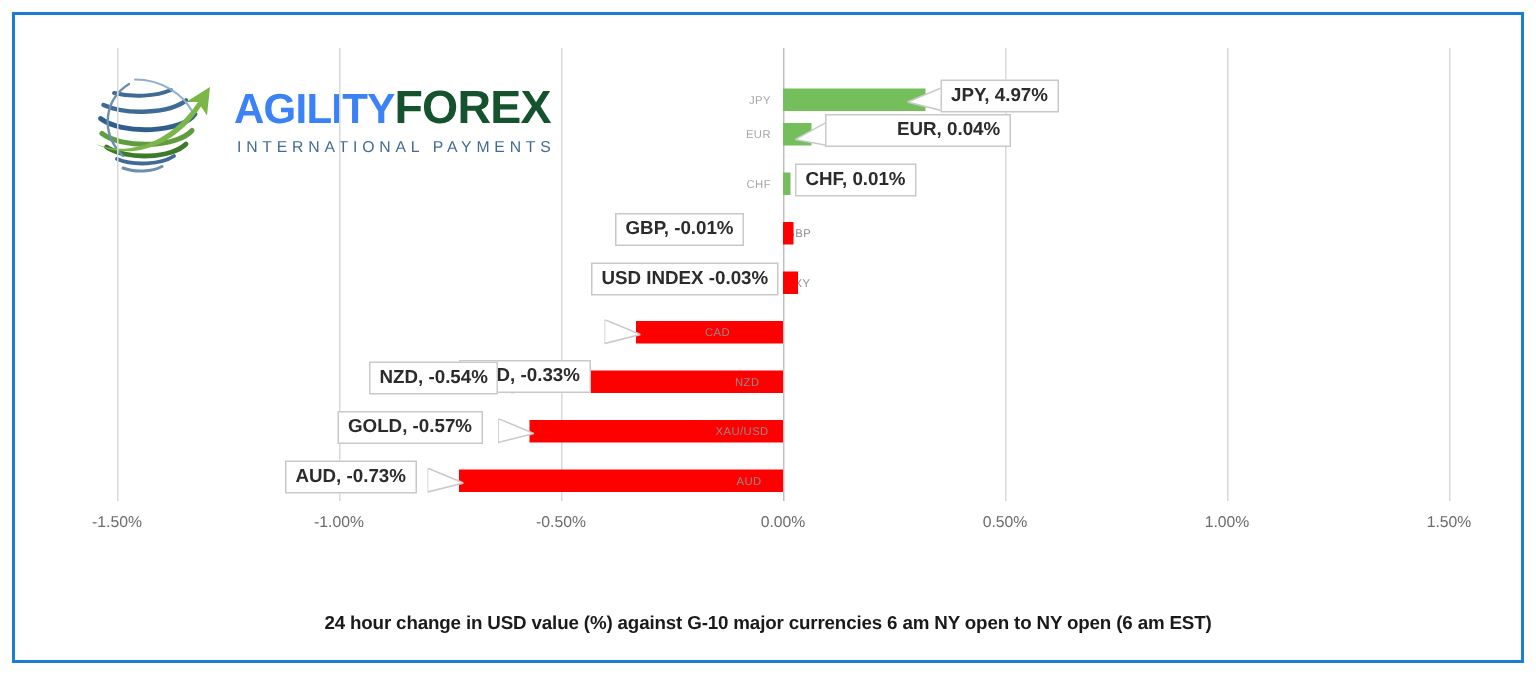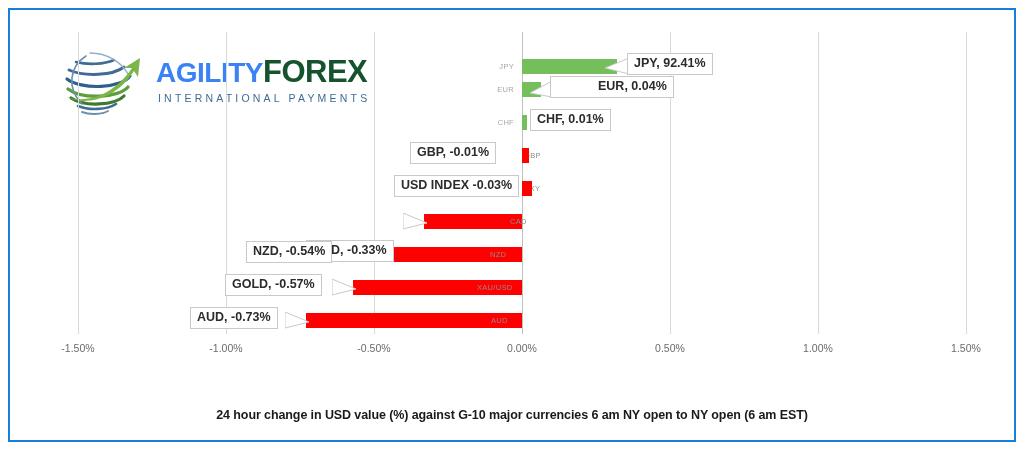--- a/index.html
+++ b/index.html
@@ -204,21 +204,21 @@
       <div class="gridline" style="left:592px;"></div>
       <div class="gridline" style="left:740px;"></div>
       <div class="gridline" style="left:888px;"></div>
 
       <div class="row" style="top:20px;">
         <div class="cat-tick" style="left:374px; width:62px;">JPY</div>
         <div class="bar pos" style="left:444px; width:95px;"></div>
         <svg class="leader" style="left:527px; top:6px;" width="24" height="18">
             <polygon points="0,10 24,0 24,16" fill="#ffffff" stroke="#c9c9c9" stroke-width="1"></polygon>
           </svg>
-        <div class="callout" style="left:549px;">JPY, 92.41%</div>
+        <div class="callout" style="left:549px;">JPY, 4.97%</div>
       </div>
 
       <div class="row" style="top:43px;">
         <div class="cat-tick" style="left:374px; width:62px;">EUR</div>
         <div class="bar pos" style="left:444px; width:19px;"></div>
         <svg class="leader" style="left:452px; top:6px;" width="22" height="18">
             <polygon points="0,12 22,0 22,16" fill="#ffffff" stroke="#c9c9c9" stroke-width="1"></polygon>
           </svg>
         <div class="callout" style="left:472px;padding-left:47px;">EUR, 0.04%</div>
       </div>
@@ -236,21 +236,21 @@
       </div>
 
       <div class="row" style="top:142px;">
         <div class="cat-inbar" style="left:446px;">DXY</div>
         <div class="bar neg" style="left:444px; width:10px;"></div>
         <div class="callout" style="left:316px;">USD INDEX -0.03%</div>
       </div>
 
       <div class="row" style="top:175px;">
         <div class="bar neg" style="left:346px; width:98px;"></div>
-        <div class="cat-inbar" style="left:432px;text-align:center;">CAD</div>
+        <div class="cat-inbar" style="left:392px;text-align:center;">CAD</div>
         <svg class="leader" style="left:325px; top:6px;" width="24" height="18">
             <polygon points="24,10 0,0 0,16" fill="#ffffff" stroke="#c9c9c9" stroke-width="1"></polygon>
           </svg>
         <div class="callout" style="left:228px;margin-top:32px;">CAD, -0.33%</div>
       </div>
 
       <div class="row" style="top:208px;">
         <div class="bar neg" style="left:284px; width:160px;"></div>
         <div class="cat-inbar" style="left:412px;">NZD</div>
         <svg class="leader" style="left:263px; top:6px;" width="24" height="18">

